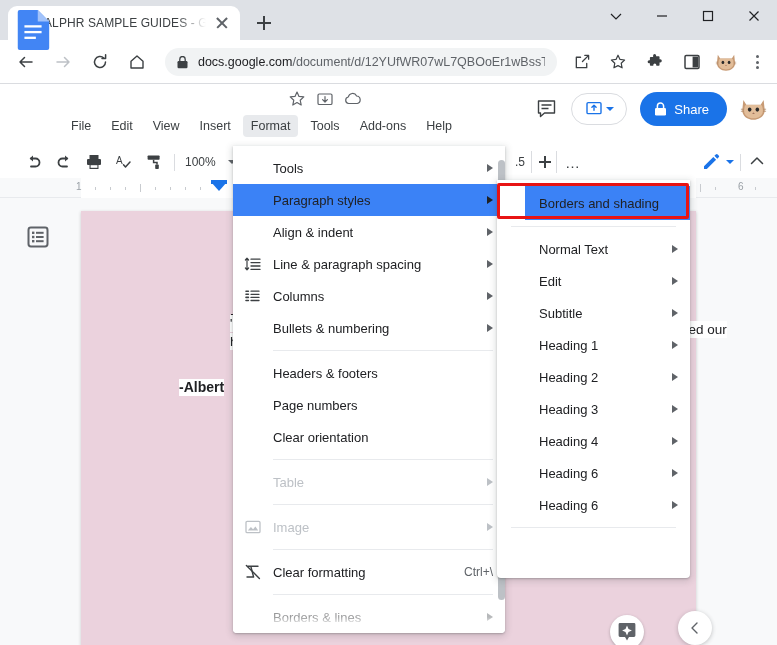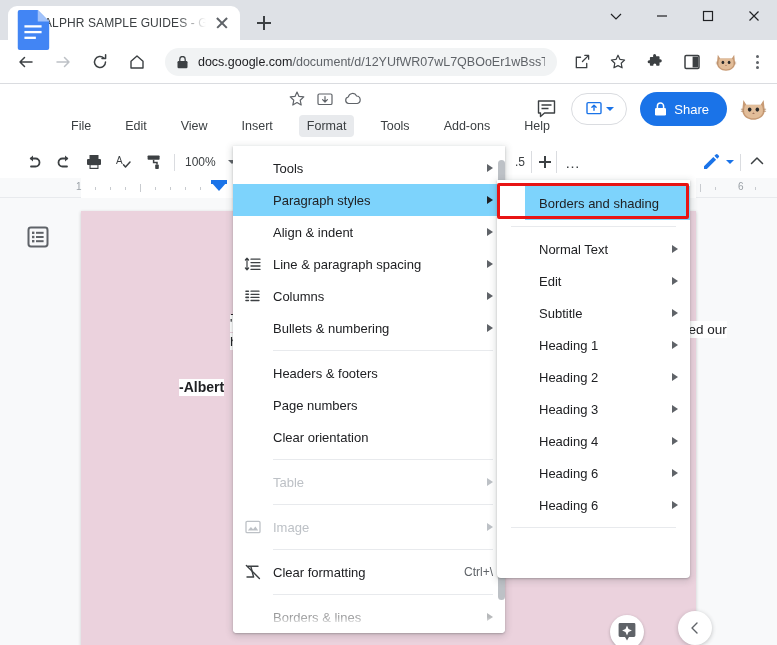--- a/index.html
+++ b/index.html
@@ -90,21 +90,21 @@
   }
   .docs-logo {
     position: absolute; left: 16px; top: 10px; width: 34px; height: 40px;
   }
   .doc-title {
     position: absolute; left: 63px; top: 88px; font-size: 17px; color: #202124;
     letter-spacing: .1px; white-space: nowrap;
   }
   .title-icons { position: absolute; left: 288px; top: 90px; display: flex; gap: 10px; align-items: center; }
   .ti { width: 18px; height: 18px; position: relative; }
-  .menubar { position: absolute; left: 63px; top: 115px; display: flex; gap: 18px; justify-content: space-between; }
+  .menubar { position: absolute; left: 63px; top: 115px; display: flex; gap: 4px; justify-content: space-between; }
   .menu-item {
     font-size: 12.5px; color: #3c4043; padding: 4px 8px; border-radius: 4px;
     white-space: nowrap; line-height: 14px;
   }
   .menu-item.active { background: #e8eaed; }
   .header-right { position: absolute; right: 10px; top: 92px; display: flex; align-items: center; gap: 13px; }
   .comment-ico { width: 22px; height: 22px; position: relative; }
   .present-btn {
     width: 56px; height: 32px; border: 1px solid #dadce0; border-radius: 16px;
     display: flex; align-items: center; justify-content: center; gap: 3px;
@@ -188,21 +188,21 @@
     box-shadow: 0 2px 6px 2px rgba(60,64,67,.15), 0 1px 2px rgba(60,64,67,.3);
     border-radius: 0 0 4px 4px; padding: 6px 0;
   }
   #format-menu { left: 233px; top: 146px; width: 272px; height: 487px; overflow: hidden; }
   #styles-submenu { left: 497px; top: 180px; width: 193px; height: 398px; }
 
   .mrow {
     position: relative; display: flex; align-items: center; height: 32px;
     padding: 0 12px 0 0; font-size: 13px; color: #202124;
   }
-  .mrow.hl { background: #7dd3fc; }
+  .mrow.hl { background: #3b82f6; }
   .mrow.disabled { color: #bdc1c6; }
   .mrow .m-ico { width: 40px; flex: 0 0 40px; display: flex; align-items: center; justify-content: center; }
   .mrow .m-label { flex: 1 1 auto; white-space: nowrap; }
   .mrow .m-accel { font-size: 12px; color: #5f6368; margin-left: 16px; white-space: nowrap; }
   .mrow .m-arrow {
     width: 0; height: 0; margin-left: 12px;
     border-top: 4.5px solid transparent; border-bottom: 4.5px solid transparent;
     border-left: 6px solid #5f6368;
   }
   .mrow.disabled .m-arrow { border-left-color: #bdc1c6; }

